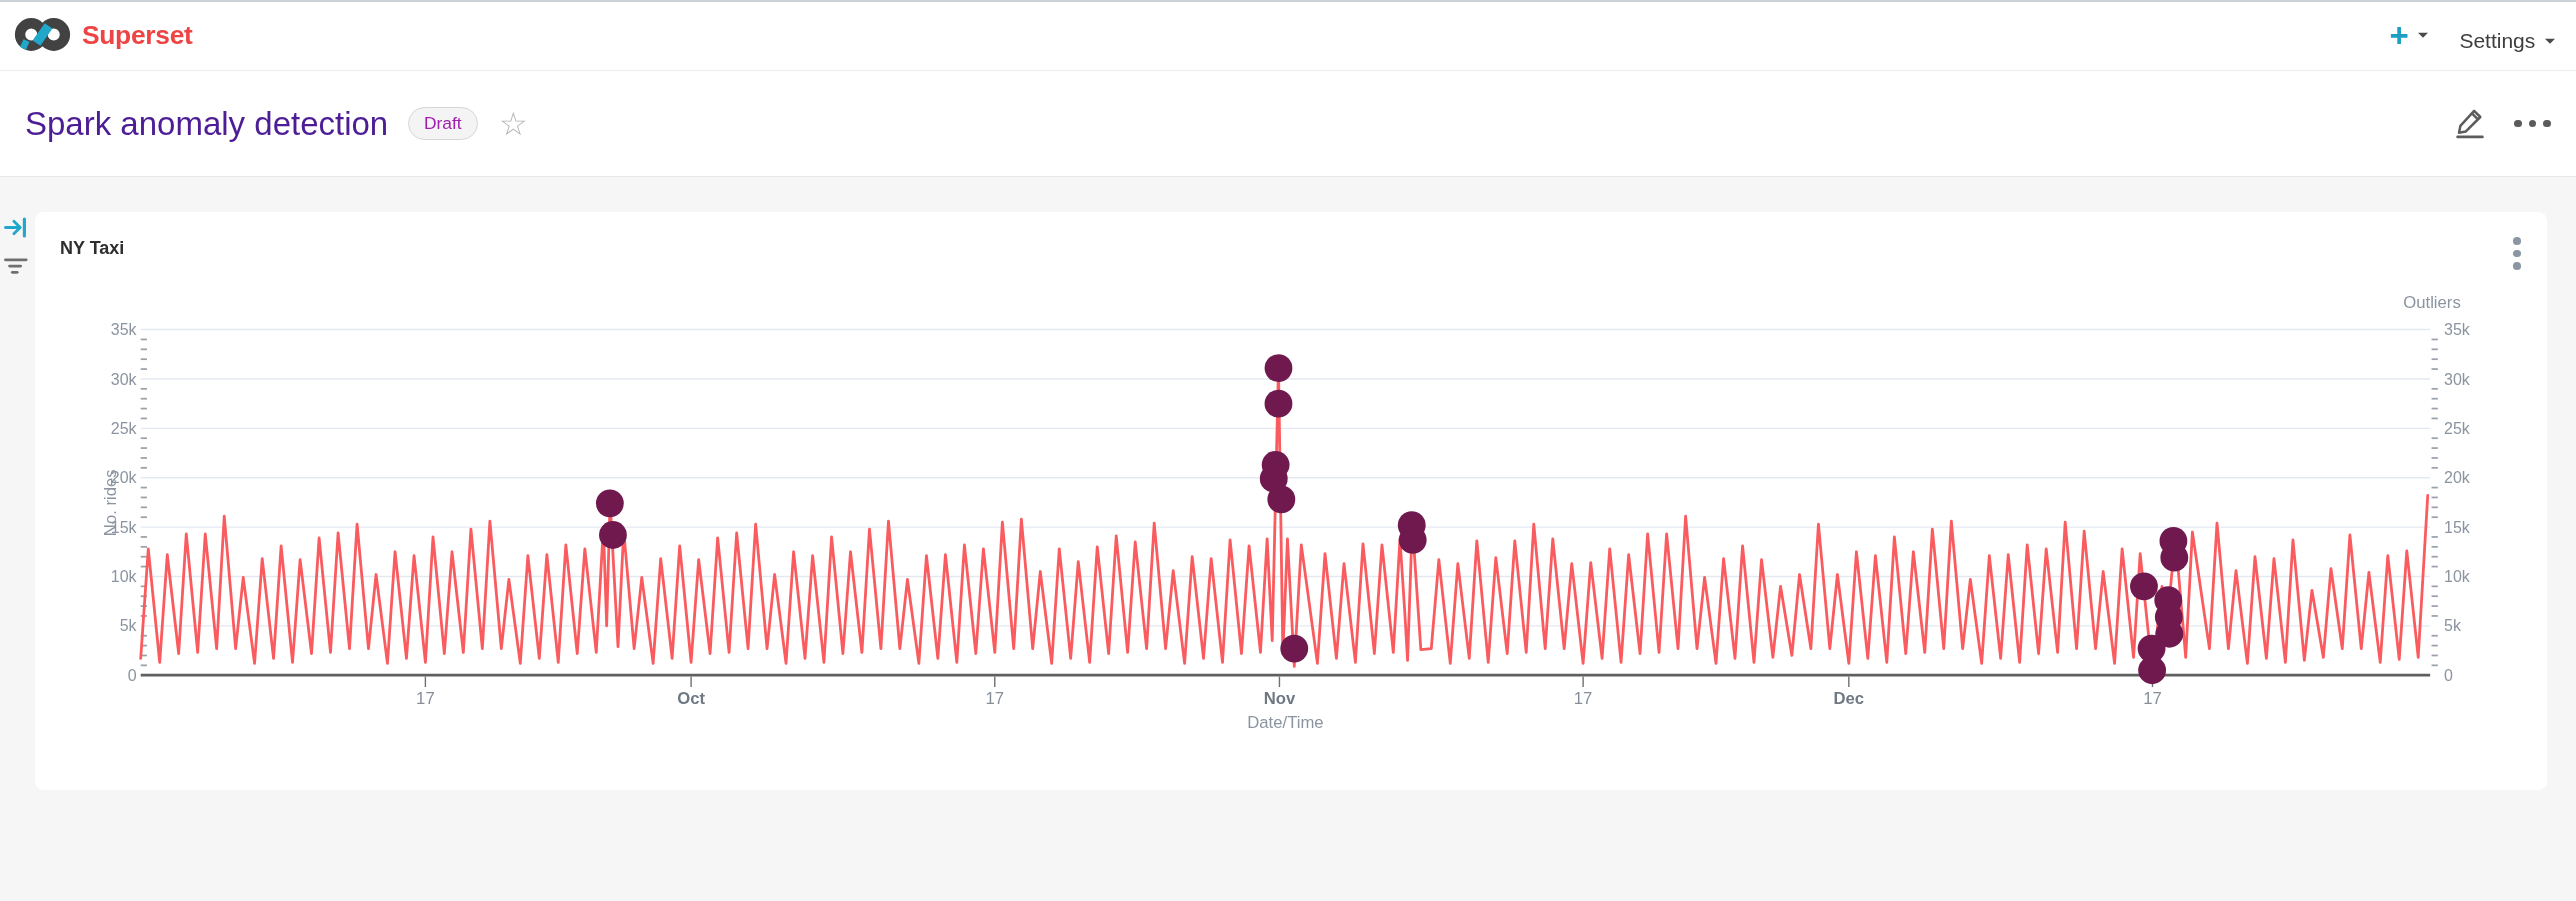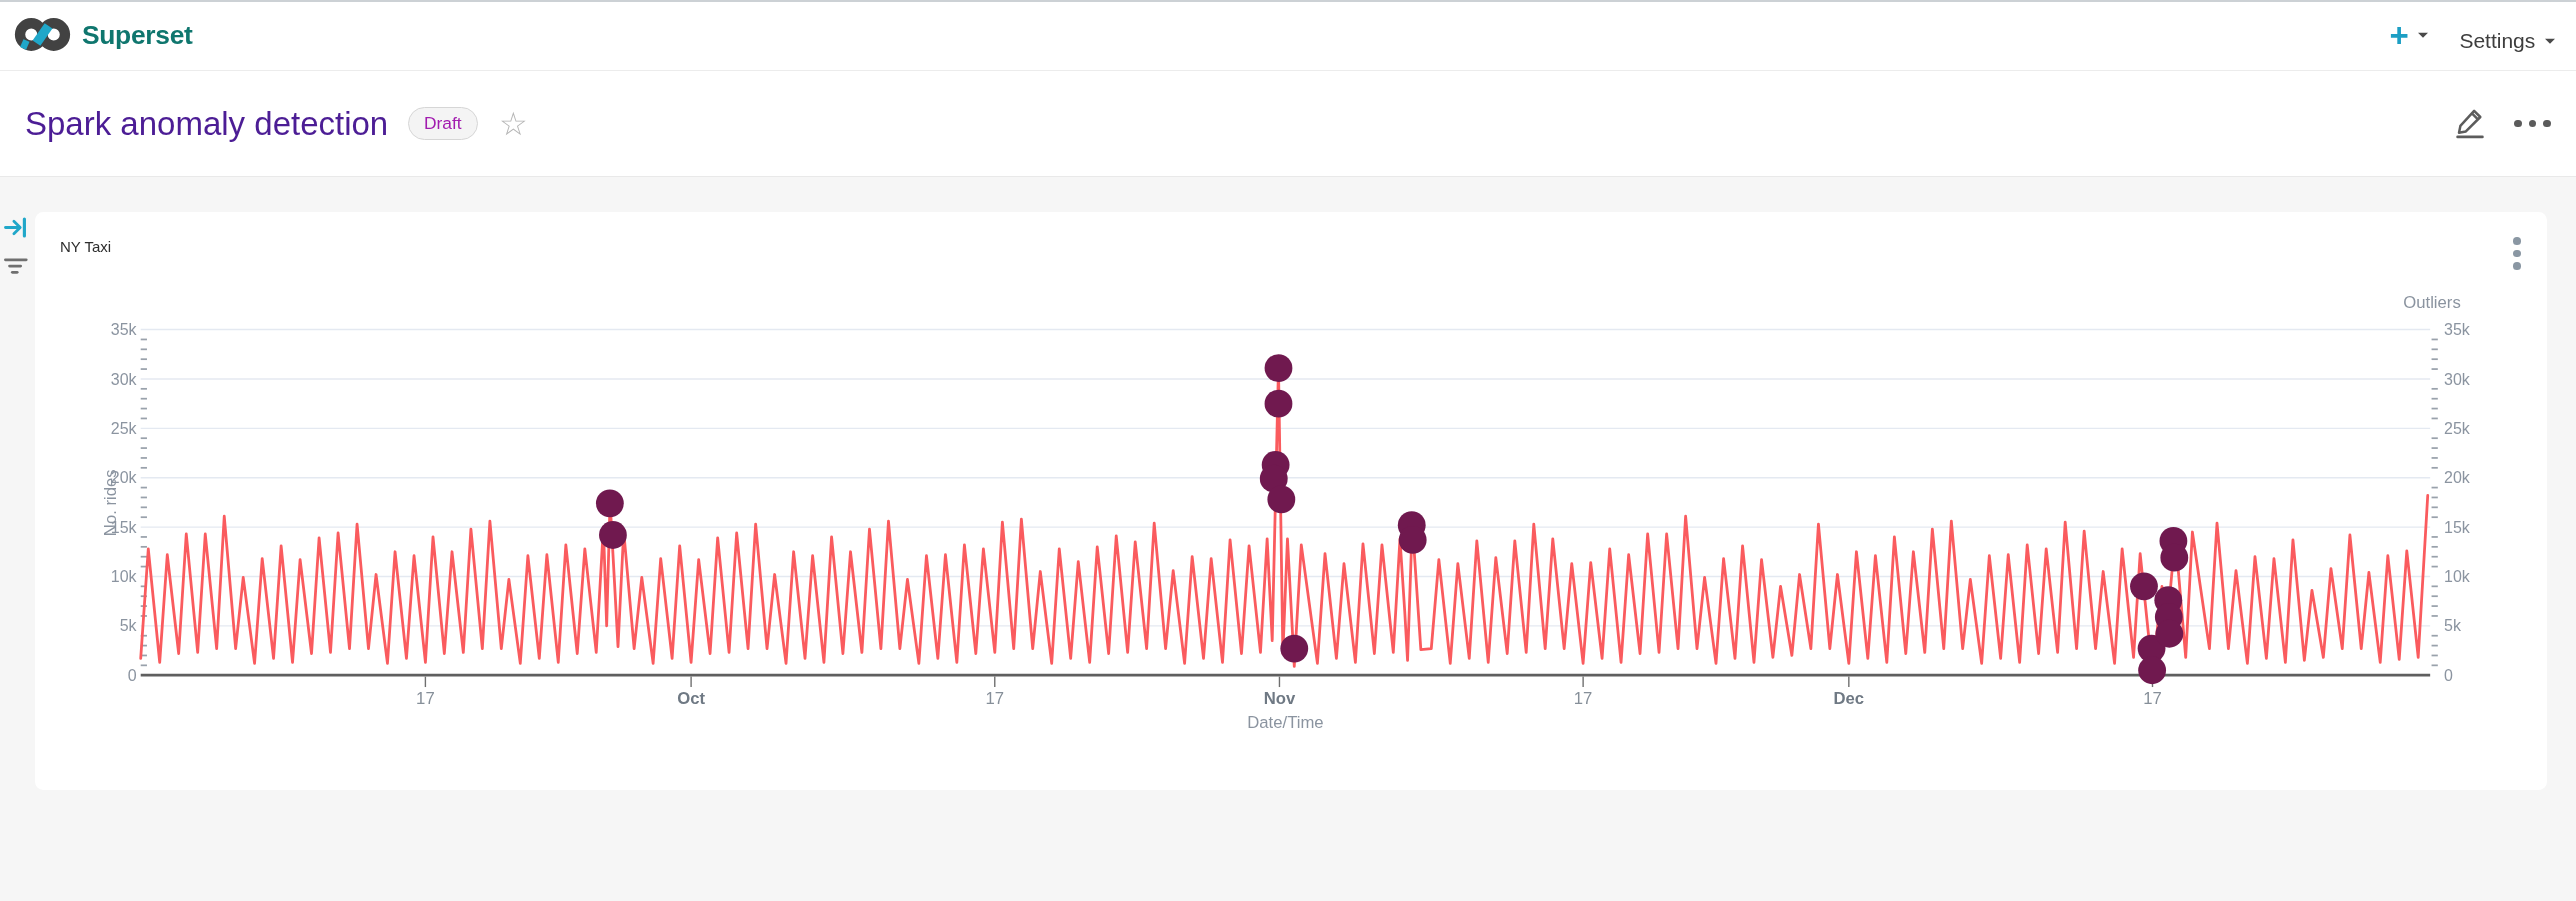--- a/index.html
+++ b/index.html
@@ -4,21 +4,21 @@
 <style>
   html,body{margin:0;padding:0;}
   .app{position:relative;width:2576px;height:901px;background:#f6f6f6;
        font-family:"Liberation Sans",sans-serif;overflow:hidden;}
 
   
   .navbar{position:absolute;left:0;top:0;width:2576px;height:71px;background:#ffffff;
           border-bottom:0.7px solid #ececec;display:flex;align-items:center;box-sizing:border-box;}
   .top-strip{position:absolute;left:0;top:0;width:100%;height:2.1px;background:#ccd1d5;}
   .brand{display:flex;align-items:center;gap:11px;padding-left:14px;}
-  .brand-text{font-size:26.4px;font-weight:700;color:#0f766e;letter-spacing:-0.3px;}
+  .brand-text{font-size:26.4px;font-weight:700;color:#ef4444;letter-spacing:-0.3px;}
   #main-nav{display:flex;align-items:stretch;height:100%;margin-left:21px;}
   .nav-item{position:relative;display:flex;align-items:center;padding:0 21px;font-size:21px;color:#3e3e3e;cursor:pointer;}
   .nav-item.active{color:#20a7c9;}
   .nav-item.active::after{content:"";position:absolute;left:4.2px;right:4.2px;bottom:0;height:4.9px;background:#20a7c9;}
   .caret{width:0;height:0;border:5.6px solid transparent;border-top-color:#4a4a4a;margin-left:9.7px;transform:translateY(2.8px);}
   .nav-right{margin-left:auto;display:flex;align-items:center;gap:31px;padding-right:21px;}
   .plus-btn{display:flex;align-items:center;cursor:pointer;}
   .plus-glyph{color:#1d9fc4;font-size:33px;font-weight:700;line-height:1;}
   .settings-btn{display:flex;align-items:center;font-size:21px;color:#3e3e3e;cursor:pointer;margin-top:12px;}
 
@@ -31,21 +31,21 @@
   .fav-star{margin-left:21px;font-size:32px;color:#b5b5b5;line-height:1;cursor:pointer;}
   .title-actions{margin-left:auto;display:flex;align-items:center;gap:28px;padding-right:25px;}
   .dots{display:flex;gap:7px;cursor:pointer;}
   .dots i{width:7.7px;height:7.7px;border-radius:50%;background:#5b5b5b;}
 
   
   .rail-icon{position:absolute;cursor:pointer;}
 
   
   .card{position:absolute;left:35px;top:212px;width:2512px;height:578px;background:#ffffff;border-radius:8.3px;}
-  .card-title{position:absolute;left:25px;top:26.4px;font-size:15px;font-weight:400;color:#2e2e2e;}
+  .card-title{position:absolute;left:25px;top:26.4px;font-size:18px;font-weight:700;color:#2e2e2e;}
   .kebab{position:absolute;right:26.4px;top:25px;display:flex;flex-direction:column;gap:4.9px;cursor:pointer;}
   .kebab i{width:7.7px;height:7.7px;border-radius:50%;background:#8a97a3;}
   #chart-svg{position:absolute;left:0;top:0;}
   .axis-label{font-size:23px;fill:#8b94a0;}
   .x-label{font-size:24px;fill:#868f99;}
   .x-label.strong{fill:#6f7984;font-weight:700;}
   .axis-title{font-size:24px;fill:#8b94a0;}
 </style>
 </head>
 <body>

